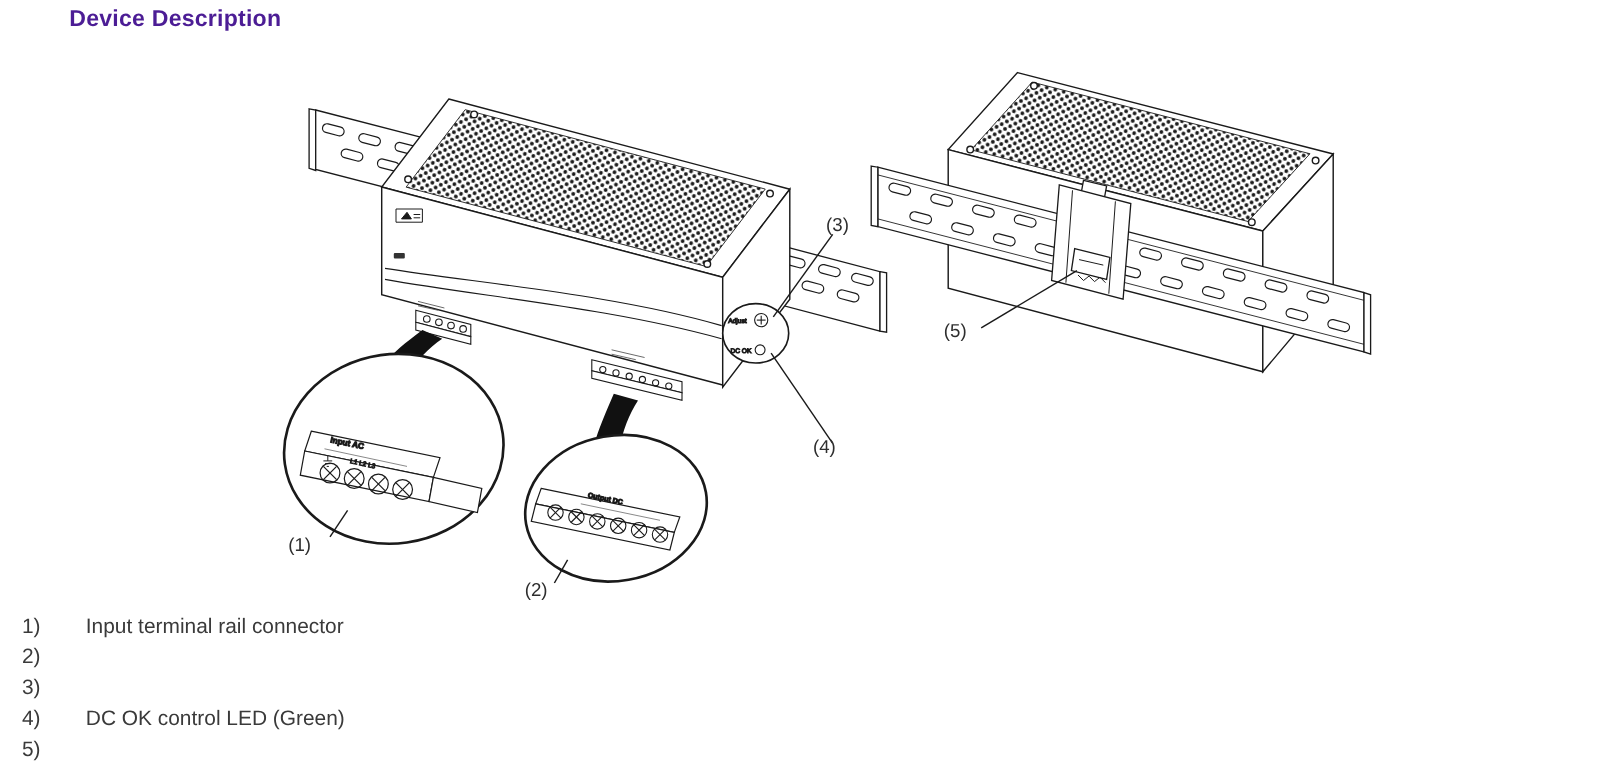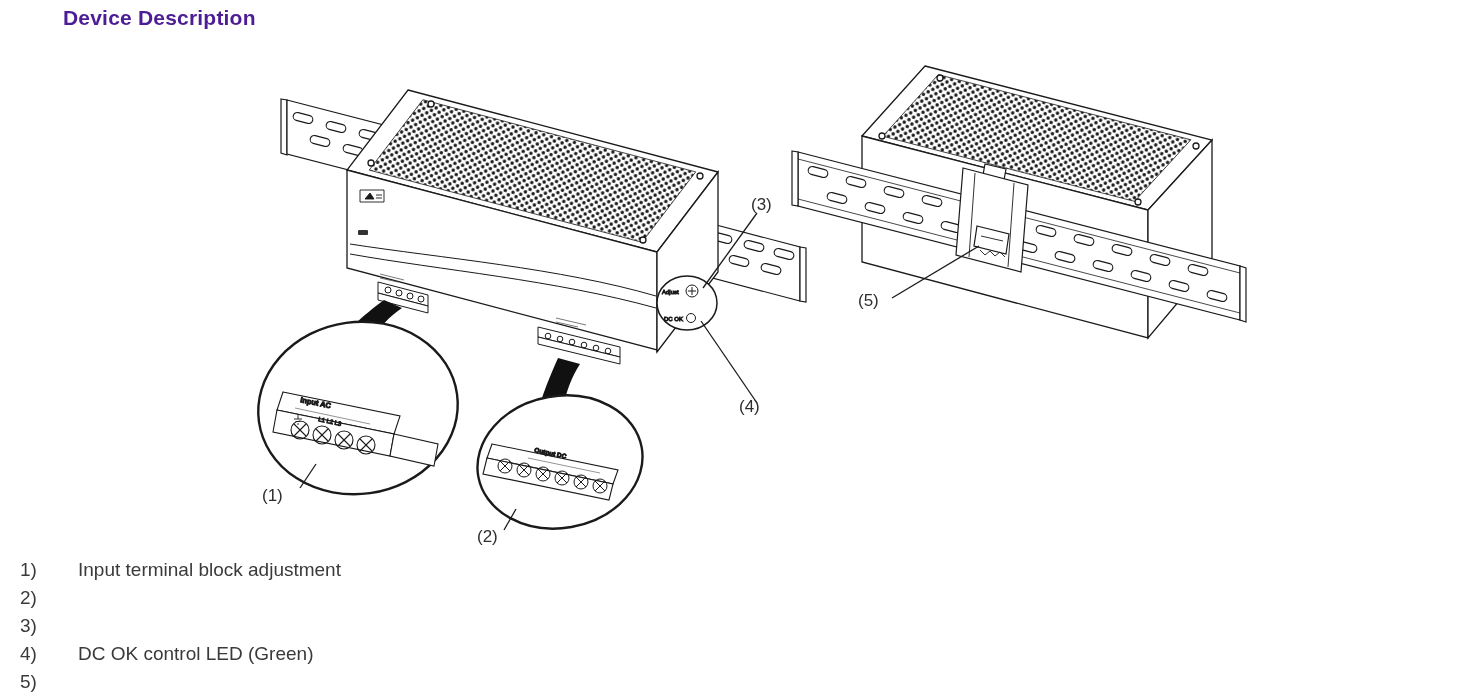--- a/index.html
+++ b/index.html
@@ -247,21 +247,21 @@
   <span class="callout-label c1">(1)</span>
   <span class="callout-label c2">(2)</span>
   <span class="callout-label c3">(3)</span>
   <span class="callout-label c4">(4)</span>
   <span class="callout-label c5">(5)</span>
 </div>
 
 <div class="legend">
   <div class="legend-row">
     <span class="legend-num">1)</span>
-    <span class="legend-text">Input terminal block adjustment</span>
+    <span class="legend-text">Input terminal rail connector</span>
   </div>
   <div class="legend-row">
     <span class="legend-num">2)</span>
   </div>
   <div class="legend-row">
     <span class="legend-num">3)</span>
   </div>
   <div class="legend-row">
     <span class="legend-num">4)</span>
     <span class="legend-text">DC OK control LED (Green)</span>

